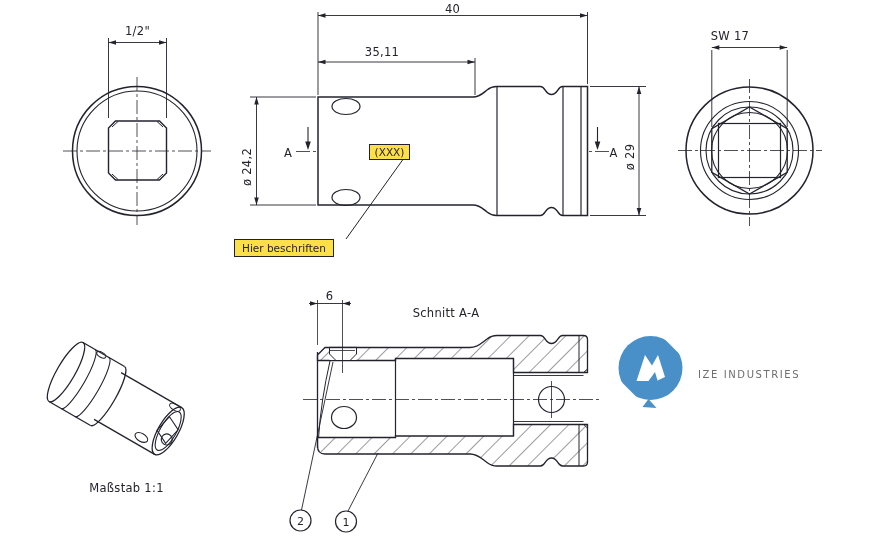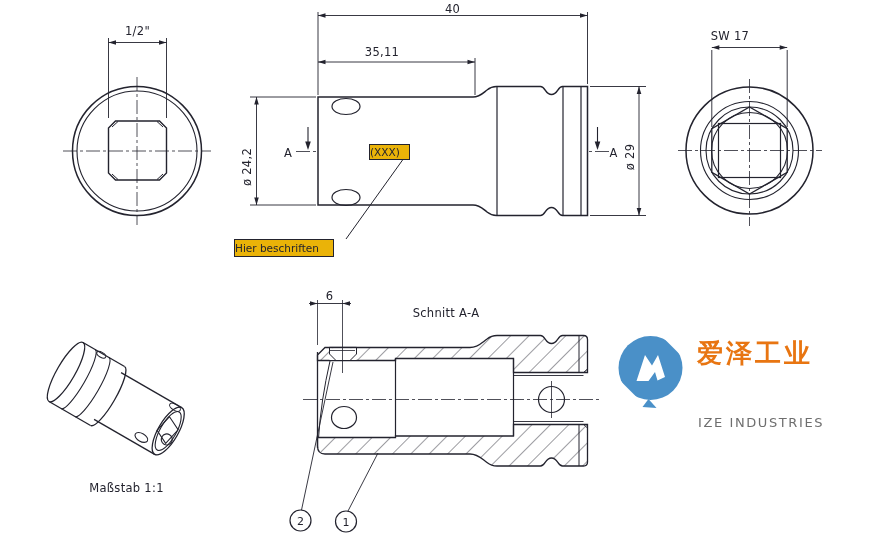--- a/index.html
+++ b/index.html
@@ -2,27 +2,27 @@
 <html><head>
 <meta charset="utf-8">
 <style>
   html,body{margin:0;padding:0;background:#ffffff;}
   #stage{position:relative;width:879px;height:553px;background:#ffffff;overflow:hidden;
          font-family:"DejaVu Sans",sans-serif;color:#23232e;}
   #stage svg{position:absolute;left:0;top:0;}
   .lbl{position:absolute;transform:translate(-50%,-50%);font-size:11.5px;white-space:nowrap;
        color:#23232e;letter-spacing:0.3px;}
   .lbl.rot{transform:translate(-50%,-50%) rotate(-90deg);}
-  .boxed{position:absolute;border:1.3px solid #23232e;background:#eab308;display:flex;
-         align-items:center;justify-content:flex-start;font-size:10.5px;white-space:nowrap;}
+  .boxed{position:absolute;border:1.3px solid #23232e;background:#fde047;display:flex;
+         align-items:center;justify-content:center;font-size:10.5px;white-space:nowrap;}
   .balloon-num{position:absolute;transform:translate(-50%,-50%);font-size:11px;}
   .wm-cn{position:absolute;left:697px;top:340px;font-size:26px;font-weight:bold;
          color:#e87511;letter-spacing:3px;line-height:1;}
-  .wm-en{position:absolute;left:698px;top:370px;font-size:13px;color:#6e6e6e;
-         letter-spacing:1.6px;line-height:1;margin-top:46px;}
+  .wm-en{position:absolute;left:698px;top:370px;font-size:10px;color:#6e6e6e;
+         letter-spacing:1.6px;line-height:1;}
 </style>
 </head>
 <body>
 
 <div id="stage">
 
 <svg width="879" height="553" viewBox="0 0 879 553">
   <defs>
     <pattern id="hatch" patternUnits="userSpaceOnUse" width="13" height="13" patternTransform="rotate(45)">
       <line x1="0" y1="0" x2="0" y2="13" stroke="#23232e" stroke-width="0.9"></line>
@@ -198,15 +198,14 @@
 
   <span class="lbl" style="left:730px;top:36px">SW 17</span>
 
   <span class="lbl" style="left:446px;top:313px">Schnitt A-A</span>
   <span class="lbl" style="left:329.5px;top:296px">6</span>
   <span class="balloon-num" style="left:300.5px;top:521px">2</span>
   <span class="balloon-num" style="left:346px;top:522px">1</span>
 
   <span class="lbl" style="left:126.5px;top:488px">Maßstab 1:1</span>
 
-  <span class="wm-cn">爱泽工业</span>
   <span class="wm-en">IZE INDUSTRIES</span>
 </div>
 
 </body></html>

